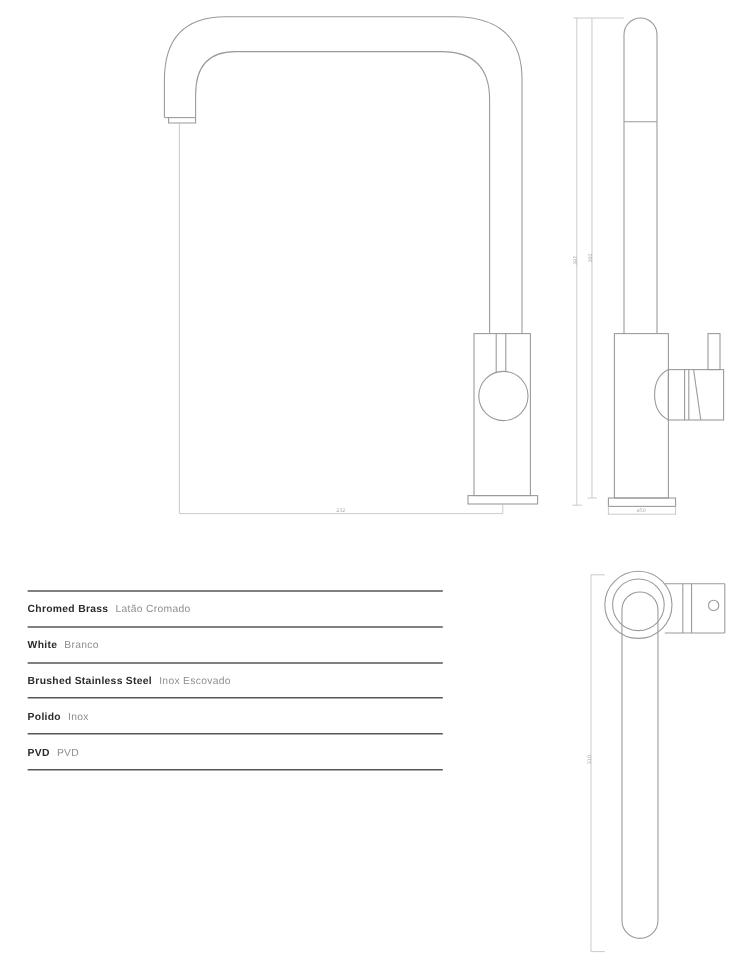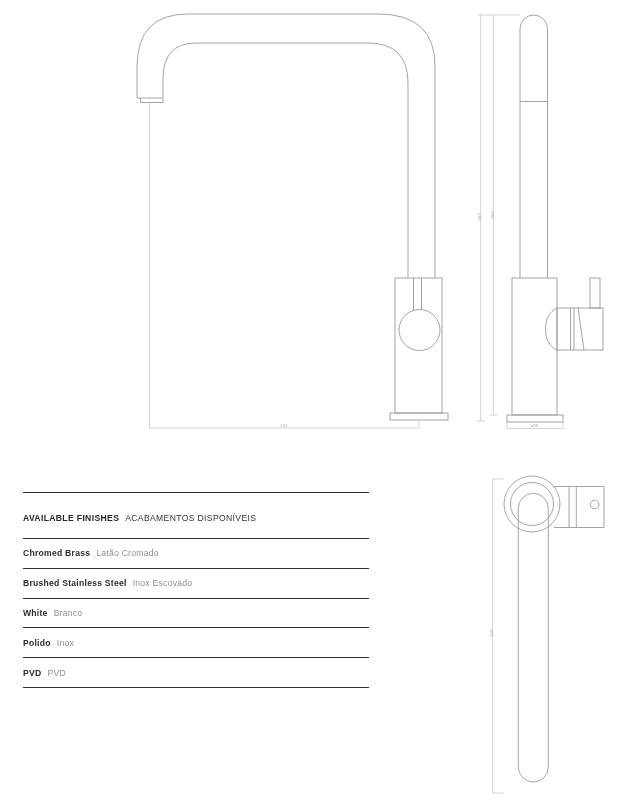--- a/index.html
+++ b/index.html
@@ -95,36 +95,32 @@
       <g>
         <line class="dim" x1="492.5" y1="479" x2="492.5" y2="793"></line>
         <line class="dim" x1="492.5" y1="479" x2="504" y2="479"></line>
         <line class="dim" x1="492.5" y1="793" x2="504" y2="793"></line>
         <text class="dimtext" transform="rotate(-90 491 633)" x="491" y="634.5">310</text>
       </g>
     </g>
   </svg>
 
   <div class="finishes">
-    <div class="fin-header">
-      <span class="t-en">AVAILABLE FINISHES</span>
-      <span class="t-pt">ACABAMENTOS DISPONÍVEIS</span>
-    </div>
 
     <div class="fin-row">
       <span class="en">Chromed Brass</span>
       <span class="pt">Latão Cromado</span>
     </div>
     <div class="fin-row">
+      <span class="en">White</span>
+      <span class="pt">Branco</span>
+    </div>
+    <div class="fin-row">
       <span class="en">Brushed Stainless Steel</span>
       <span class="pt">Inox Escovado</span>
-    </div>
-    <div class="fin-row">
-      <span class="en">White</span>
-      <span class="pt">Branco</span>
     </div>
     <div class="fin-row">
       <span class="en">Polido</span>
       <span class="pt">Inox</span>
     </div>
     <div class="fin-row">
       <span class="en">PVD</span>
       <span class="pt">PVD</span>
     </div>
   </div>

